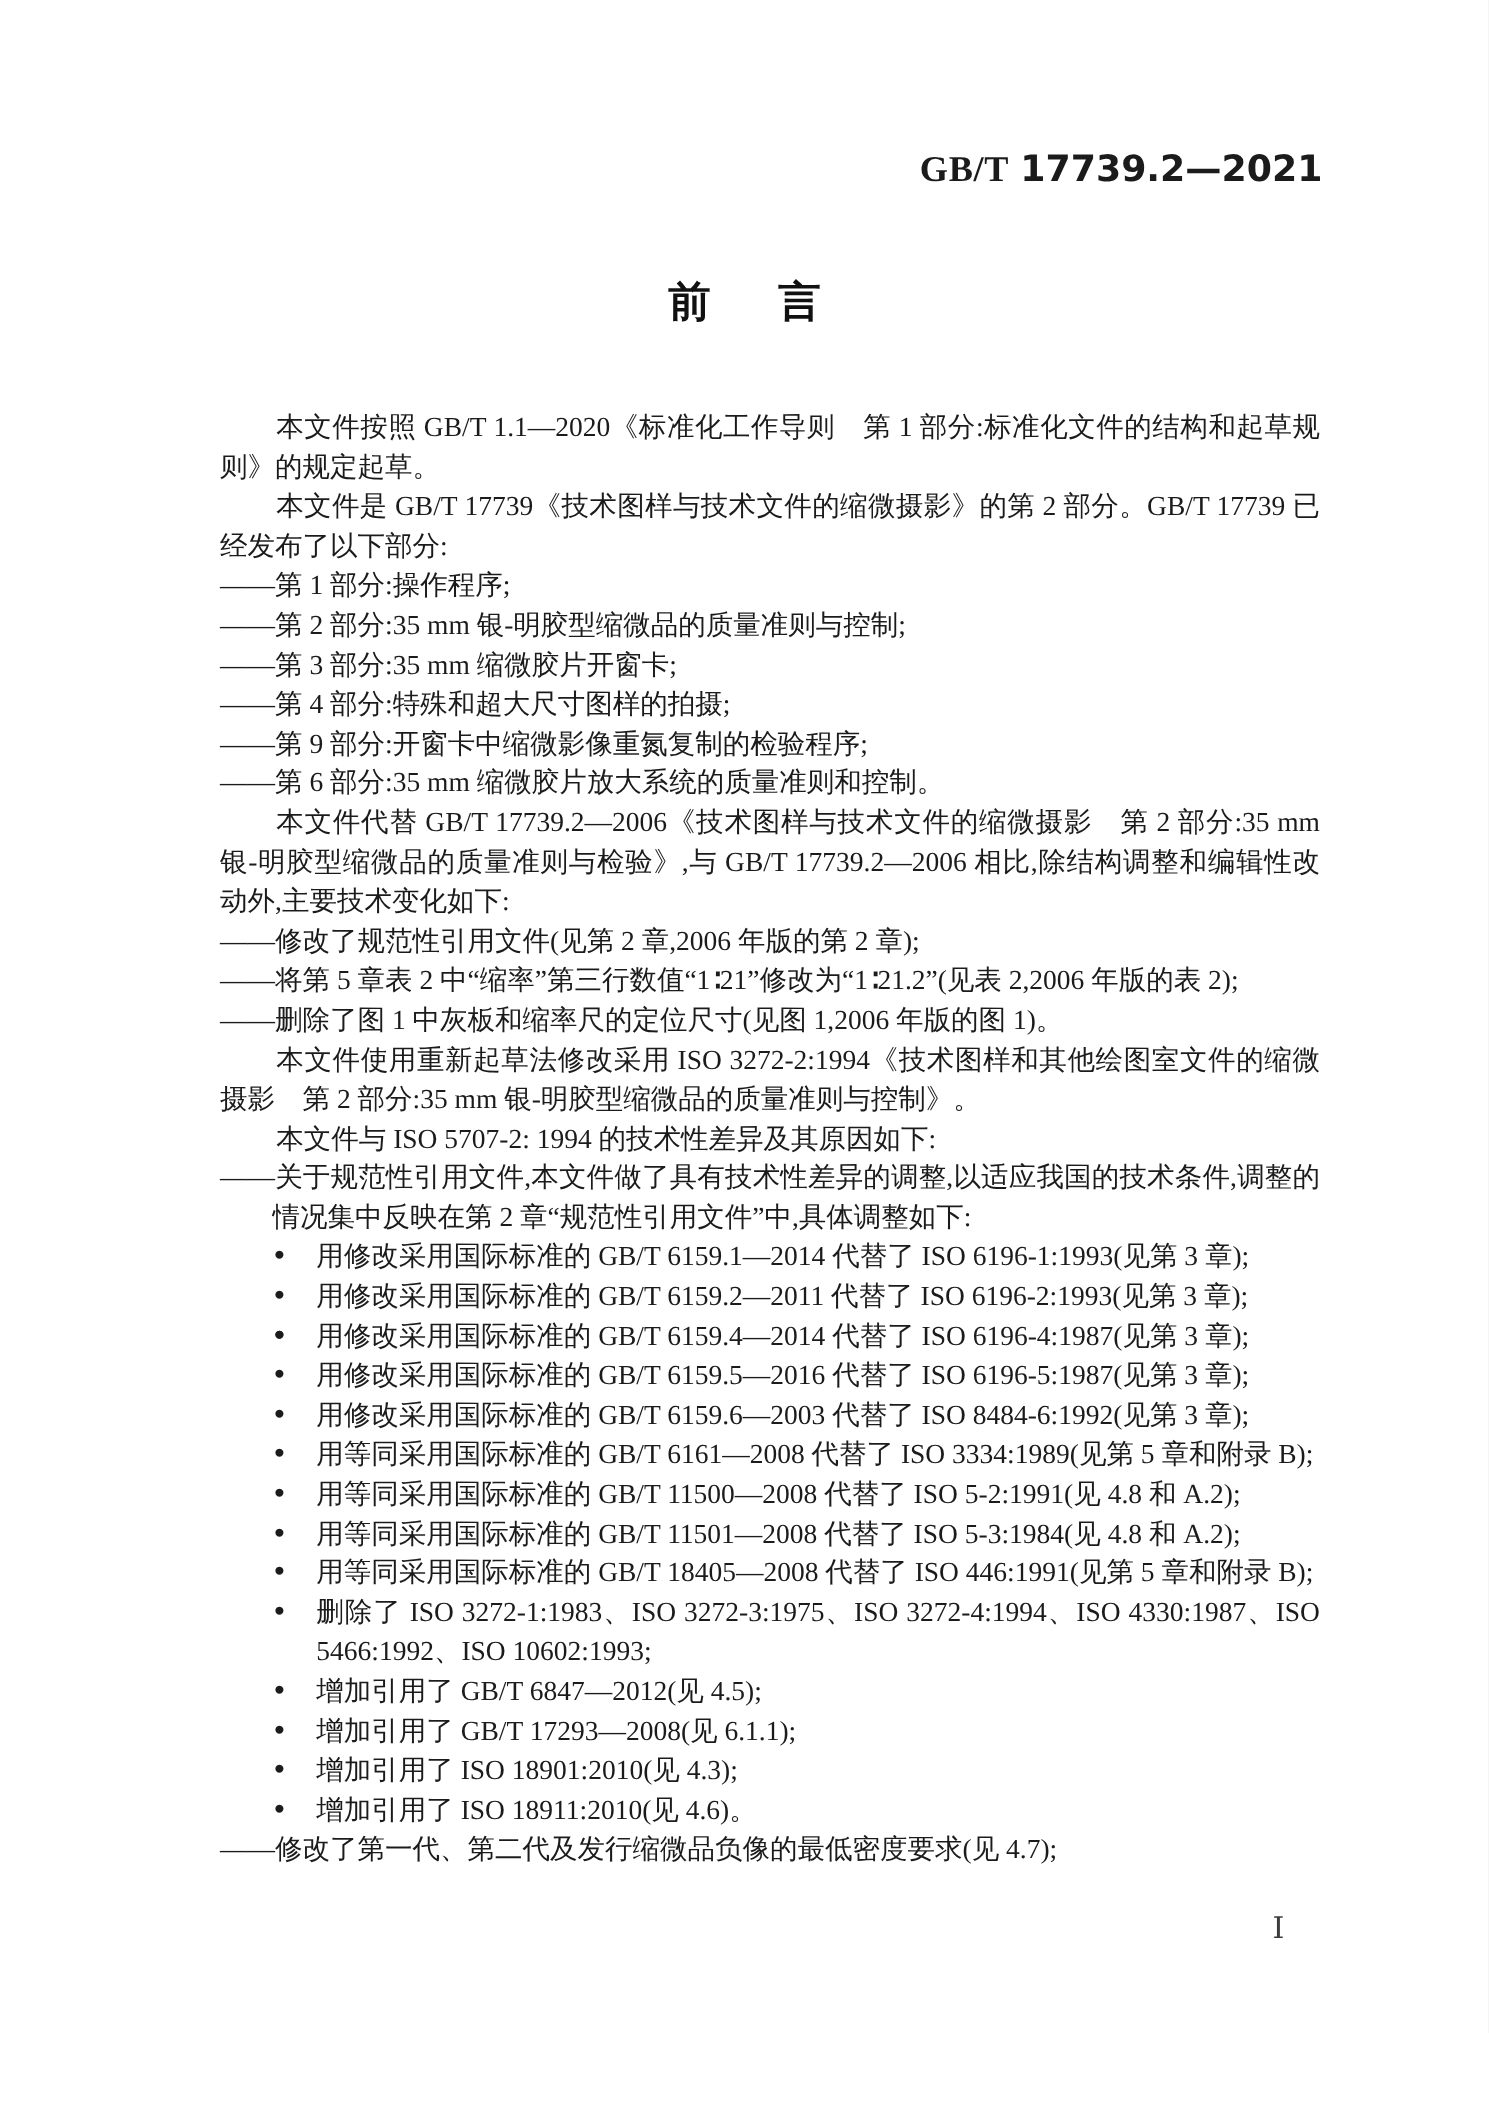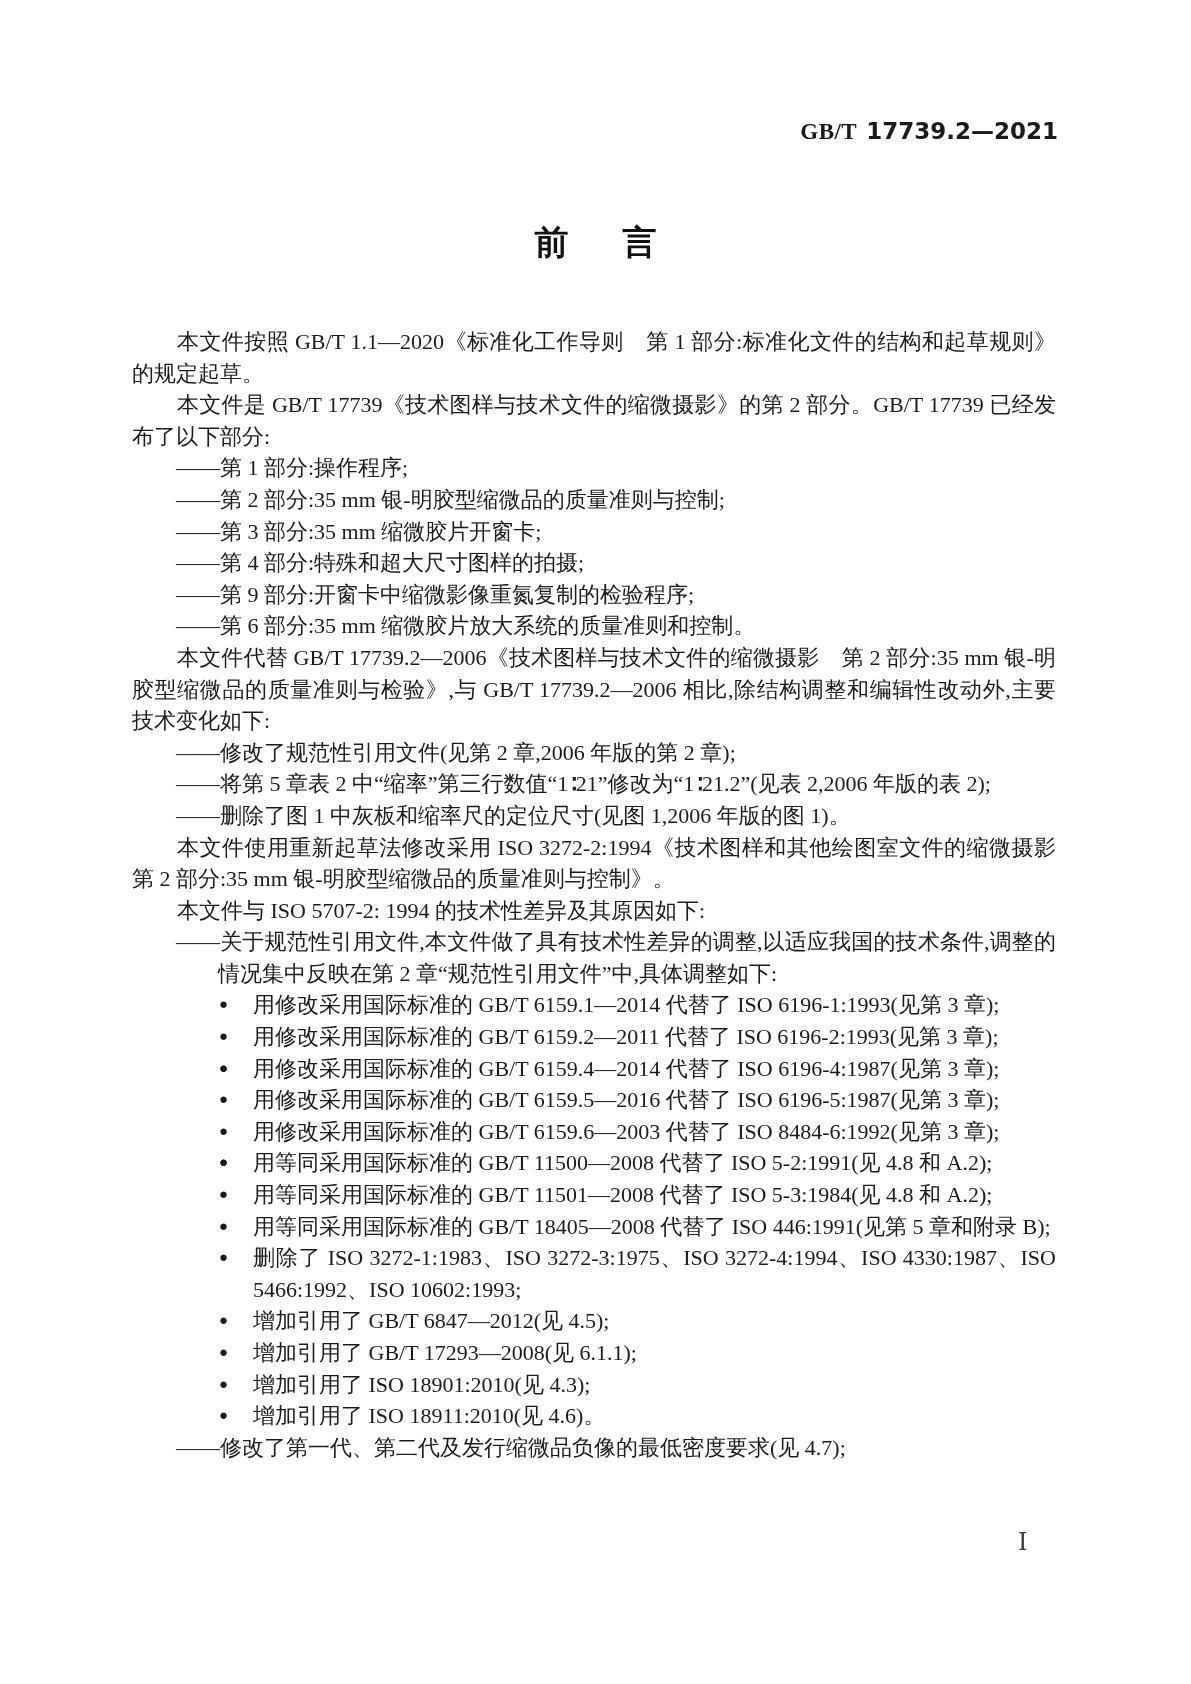--- a/index.html
+++ b/index.html
@@ -10,21 +10,21 @@
     margin: 0 auto;
     background: #ffffff;
     font-family: "Liberation Serif", "DejaVu Serif", serif;
     color: #1b1b1b;
     overflow: hidden;
   }
   .doc-header {
     position: absolute;
     top: 118px;
     right: 133px;
-    font-size: 23px;
+    font-size: 29px;
     font-weight: bold;
     letter-spacing: 0.5px;
     white-space: nowrap;
   }
   .doc-header .code-prefix {
     font-family: "Liberation Serif", "DejaVu Serif", serif;
     margin-right: 9px;
   }
   .doc-header .code-number {
     font-family: "DejaVu Sans", "Liberation Sans", sans-serif;
@@ -49,21 +49,21 @@
   .body-text {
     position: absolute;
     top: 326px;
     left: 132px;
     width: 924px;
     font-size: 22px;
     line-height: 31.6px;
     text-align: justify;
   }
   .body-text p { margin: 0; padding: 0; }
-  p.para   { text-indent: 45px; }
+  p.para   { text-indent: 45px; margin-left: 44px; }
   p.dash   { padding-left: 86px; text-indent: -42px; }
   p.bullet { padding-left: 121px; position: relative; text-indent: 0; }
   p.bullet .bullet {
     position: absolute;
     left: 87px;
     top: 0;
     font-size: 15px;
     line-height: 31.6px;
     text-indent: 0;
   }
@@ -105,21 +105,21 @@
       <p class="dash">——删除了图 1 中灰板和缩率尺的定位尺寸(见图 1,2006 年版的图 1)。</p>
       <p class="para">本文件使用重新起草法修改采用 ISO 3272-2:1994《技术图样和其他绘图室文件的缩微摄影　第 2 部分:35 mm 银-明胶型缩微品的质量准则与控制》。</p>
       <p class="para">本文件与 ISO 5707-2: 1994 的技术性差异及其原因如下:</p>
       <p class="dash">——关于规范性引用文件,本文件做了具有技术性差异的调整,以适应我国的技术条件,调整的情况集中反映在第 2 章“规范性引用文件”中,具体调整如下:</p>
       <p class="bullet"><span class="bullet">●</span><span>用修改采用国际标准的 GB/T 6159.1—2014 代替了 ISO 6196-1:1993(见第 3 章);</span></p>
       <p class="bullet"><span class="bullet">●</span><span>用修改采用国际标准的 GB/T 6159.2—2011 代替了 ISO 6196-2:1993(见第 3 章);</span></p>
       <p class="bullet"><span class="bullet">●</span></p>
       <p class="bullet"><span class="bullet">●</span><span>用修改采用国际标准的 GB/T 6159.4—2014 代替了 ISO 6196-4:1987(见第 3 章);</span></p>
       <p class="bullet"><span class="bullet">●</span><span>用修改采用国际标准的 GB/T 6159.5—2016 代替了 ISO 6196-5:1987(见第 3 章);</span></p>
       <p class="bullet"><span class="bullet">●</span><span>用修改采用国际标准的 GB/T 6159.6—2003 代替了 ISO 8484-6:1992(见第 3 章);</span></p>
-      <p class="bullet"><span class="bullet">●</span></p>
+      <p class="bullet"><span class="bullet">●</span><span>用等同采用国际标准的 GB/T 6161—2008 代替了 ISO 3334:1989(见第 5 章和附录 B);</span></p>
       <p class="bullet"><span class="bullet">●</span><span>用等同采用国际标准的 GB/T 11500—2008 代替了 ISO 5-2:1991(见 4.8 和 A.2);</span></p>
       <p class="bullet"><span class="bullet">●</span><span>用等同采用国际标准的 GB/T 11501—2008 代替了 ISO 5-3:1984(见 4.8 和 A.2);</span></p>
       <p class="bullet"><span class="bullet">●</span><span>用等同采用国际标准的 GB/T 18405—2008 代替了 ISO 446:1991(见第 5 章和附录 B);</span></p>
       <p class="bullet"><span class="bullet">●</span><span>删除了 ISO 3272-1:1983、ISO 3272-3:1975、ISO 3272-4:1994、ISO 4330:1987、ISO 5466:1992、ISO 10602:1993;</span></p>
       <p class="bullet"><span class="bullet">●</span><span>增加引用了 GB/T 6847—2012(见 4.5);</span></p>
       <p class="bullet"><span class="bullet">●</span><span>增加引用了 GB/T 17293—2008(见 6.1.1);</span></p>
       <p class="bullet"><span class="bullet">●</span><span>增加引用了 ISO 18901:2010(见 4.3);</span></p>
       <p class="bullet"><span class="bullet">●</span><span>增加引用了 ISO 18911:2010(见 4.6)。</span></p>
       <p class="dash">——修改了第一代、第二代及发行缩微品负像的最低密度要求(见 4.7);</p>
     </div>

